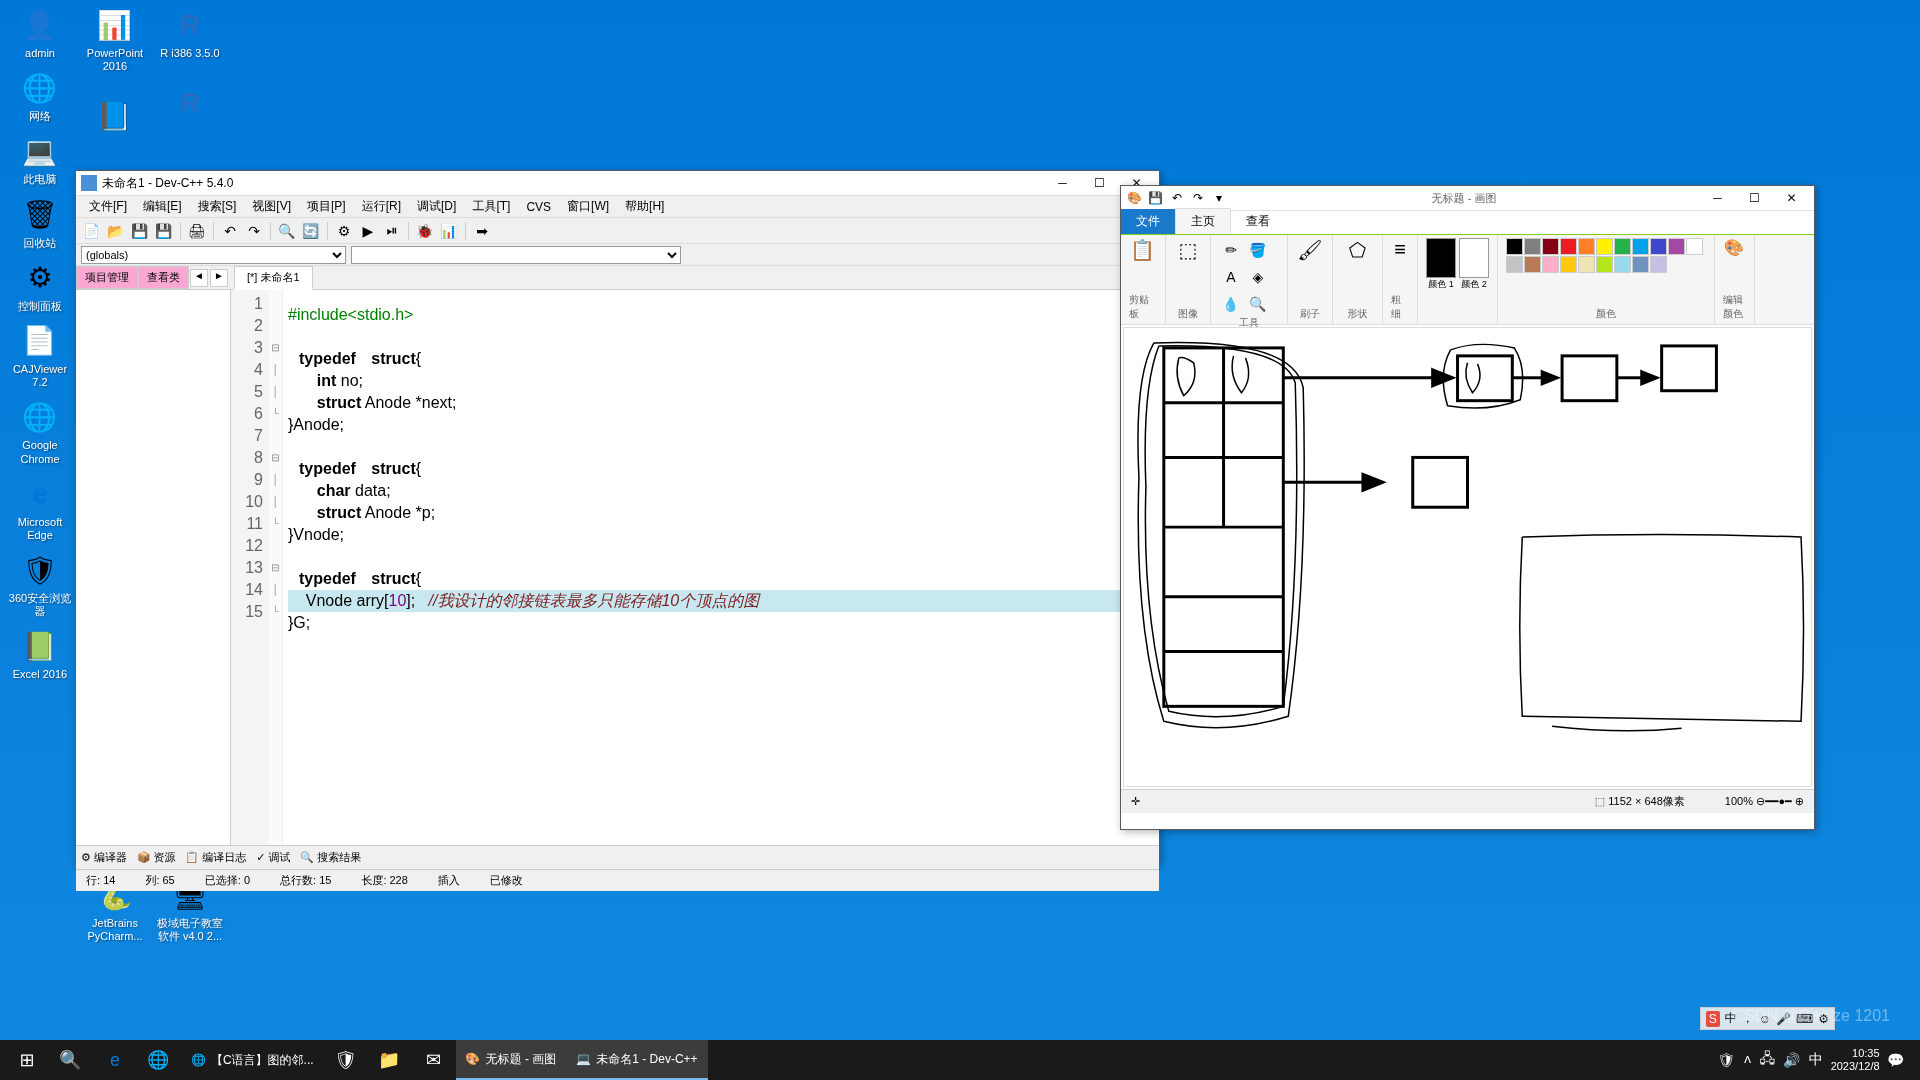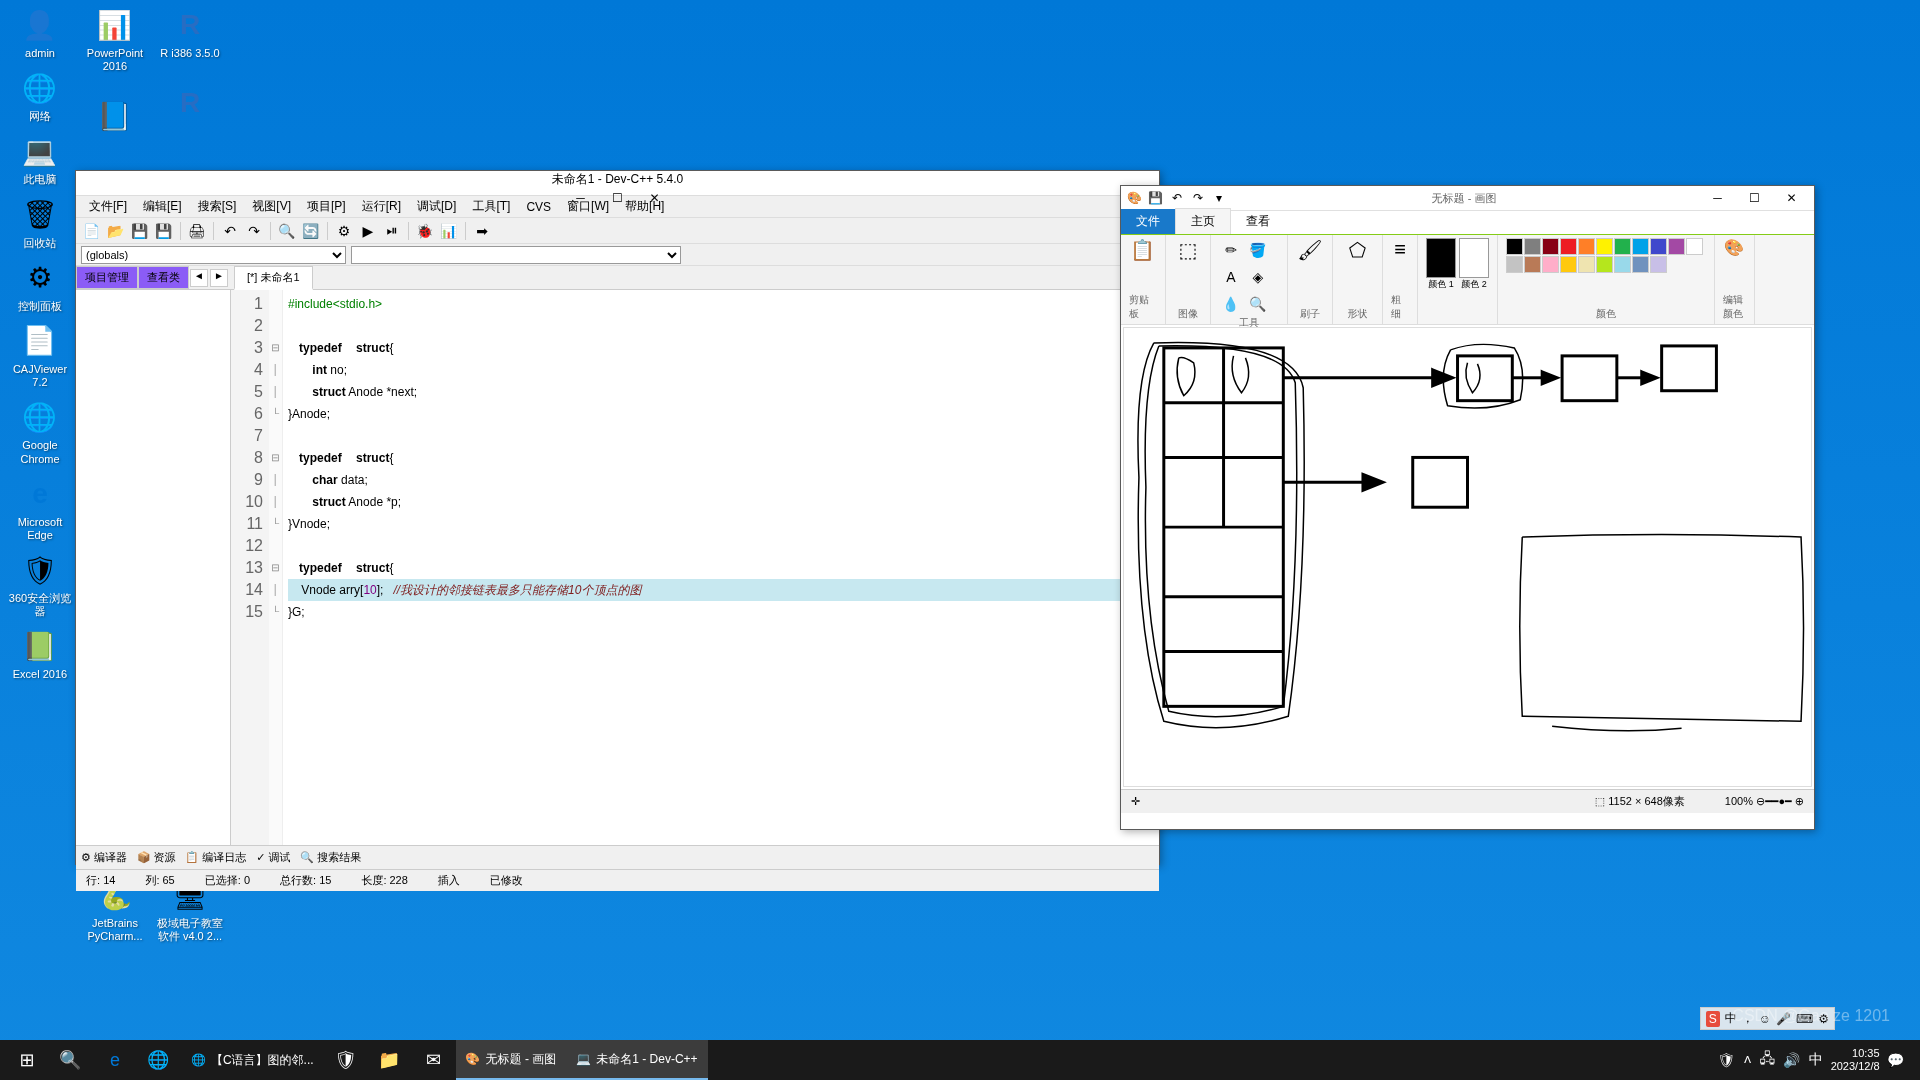--- a/index.html
+++ b/index.html
@@ -6,49 +6,49 @@
 body { width: 1920px; height: 1080px; background: linear-gradient(to bottom, #0078d7 0%, #1088e0 100%); overflow: hidden; position: relative; }
 
 
 .desktop-icons { position: absolute; top: 5px; left: 5px; display: flex; flex-direction: column; gap: 8px; }
 .desktop-icon { width: 70px; text-align: center; cursor: pointer; }
 .desktop-icon .icon-box { width: 40px; height: 40px; margin: 0 auto; display: flex; align-items: center; justify-content: center; font-size: 28px; }
 .desktop-icon .icon-label { color: white; font-size: 11px; text-shadow: 1px 1px 2px rgba(0,0,0,0.5); margin-top: 2px; line-height: 1.2; }
 
 
 .devcpp-window { position: absolute; left: 75px; top: 170px; width: 1085px; height: 695px; background: #f0f0f0; border: 1px solid #5a5a5a; box-shadow: 2px 2px 8px rgba(0,0,0,0.3); }
-.devcpp-titlebar { height: 25px; background: #fff; display: flex; align-items: center; padding: 0 5px; border-bottom: 1px solid #ddd; flex-direction: column; }
+.devcpp-titlebar { height: 25px; background: #fff; display: flex; align-items: center; padding: 0 5px; border-bottom: 1px solid #ddd; }
 .devcpp-titlebar .title-icon { width: 16px; height: 16px; background: #4a90d9; margin-right: 5px; }
 .devcpp-titlebar .title-text { font-size: 12px; flex: 1; }
 .win-controls { display: flex; gap: 2px; }
 .win-btn { width: 35px; height: 20px; text-align: center; font-size: 12px; cursor: pointer; display: flex; align-items: center; justify-content: center; }
 
 .devcpp-menubar { height: 22px; background: #f0f0f0; display: flex; align-items: center; padding: 0 5px; font-size: 12px; border-bottom: 1px solid #ddd; }
 .menu-item { padding: 2px 8px; cursor: pointer; }
 
 .devcpp-toolbar { height: 26px; background: #f0f0f0; display: flex; align-items: center; padding: 2px 5px; gap: 2px; border-bottom: 1px solid #ddd; }
 .tb-btn { width: 22px; height: 22px; display: flex; align-items: center; justify-content: center; cursor: pointer; font-size: 14px; }
 .tb-sep { width: 1px; height: 18px; background: #ccc; margin: 0 3px; }
 
 .devcpp-dropdown-row { height: 22px; background: #f0f0f0; display: flex; align-items: center; padding: 2px 5px; gap: 5px; border-bottom: 1px solid #ddd; }
 .dropdown-select { height: 18px; font-size: 11px; border: 1px solid #999; background: white; }
 
 .devcpp-tabrow { height: 24px; background: #f0f0f0; display: flex; align-items: center; border-bottom: 1px solid #ccc; font-size: 12px; }
-.side-tab { padding: 3px 8px; border: 1px solid #ccc; background: #8b5cf6; cursor: pointer; font-size: 11px; }
+.side-tab { padding: 3px 8px; border: 1px solid #ccc; background: #f9a8d4; cursor: pointer; font-size: 11px; }
 .nav-arrow { width: 18px; height: 18px; border: 1px solid #ccc; background: #fff; text-align: center; font-size: 10px; cursor: pointer; margin: 0 1px; }
 .file-tab { padding: 3px 12px; border: 1px solid #ccc; border-bottom: 2px solid #fff; background: #fff; margin-left: 5px; font-size: 11px; }
 
 .devcpp-body { display: flex; height: 555px; }
 .devcpp-sidebar { width: 155px; background: #fff; border-right: 1px solid #ccc; }
 .devcpp-editor { flex: 1; background: #fff; display: flex; }
 .line-numbers { width: 38px; background: #f4f4f4; text-align: right; padding: 3px 6px 3px 0; font-family: Consolas, monospace; font-size: 16px; color: #666; }
 .line-numbers div { height: 22px; line-height: 22px; }
 .fold-column { width: 14px; background: #fafafa; border-right: 1px solid #eee; font-family: monospace; font-size: 10px; color: #888; padding-top: 3px; }
 .fold-column div { height: 22px; line-height: 22px; text-align: center; }
-.code-area { flex: 1; padding: 3px 5px; font-family: Consolas, monospace; font-size: 12px; }
+.code-area { flex: 1; padding: 14px 5px; font-family: Consolas, monospace; font-size: 16px; }
 .code-line { height: 22px; line-height: 22px; white-space: pre; }
 .code-line.highlight { background: #c7e8f0; }
 .kw { color: #000; font-weight: bold; margin-left: 11px; }
 .pp { color: #008000; }
 .num { color: #800080; }
 .cm { color: #7f1d1d; font-style: italic; }
 
 .devcpp-bottom-tabs { height: 24px; background: #f0f0f0; border-top: 1px solid #ccc; display: flex; align-items: center; padding: 0 5px; font-size: 11px; gap: 10px; }
 .bottom-tab { display: flex; align-items: center; gap: 3px; cursor: pointer; }
 

